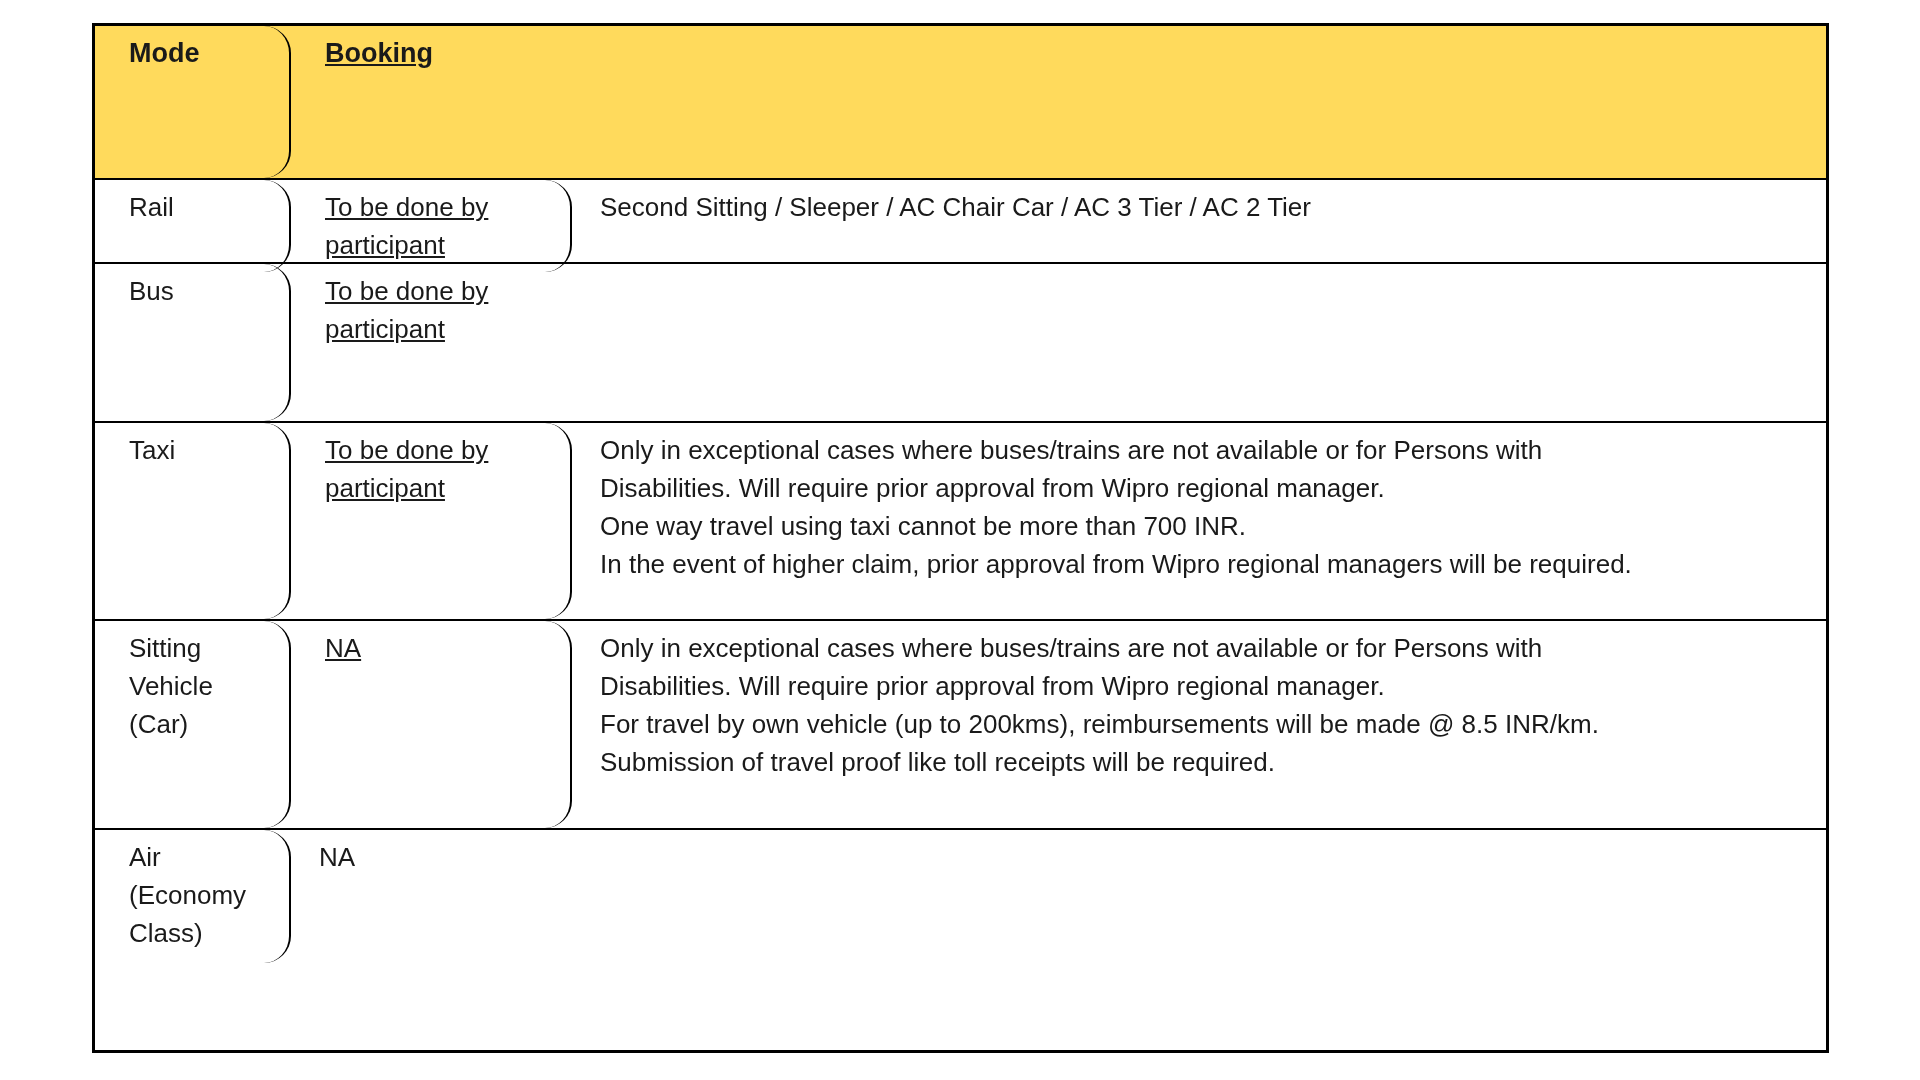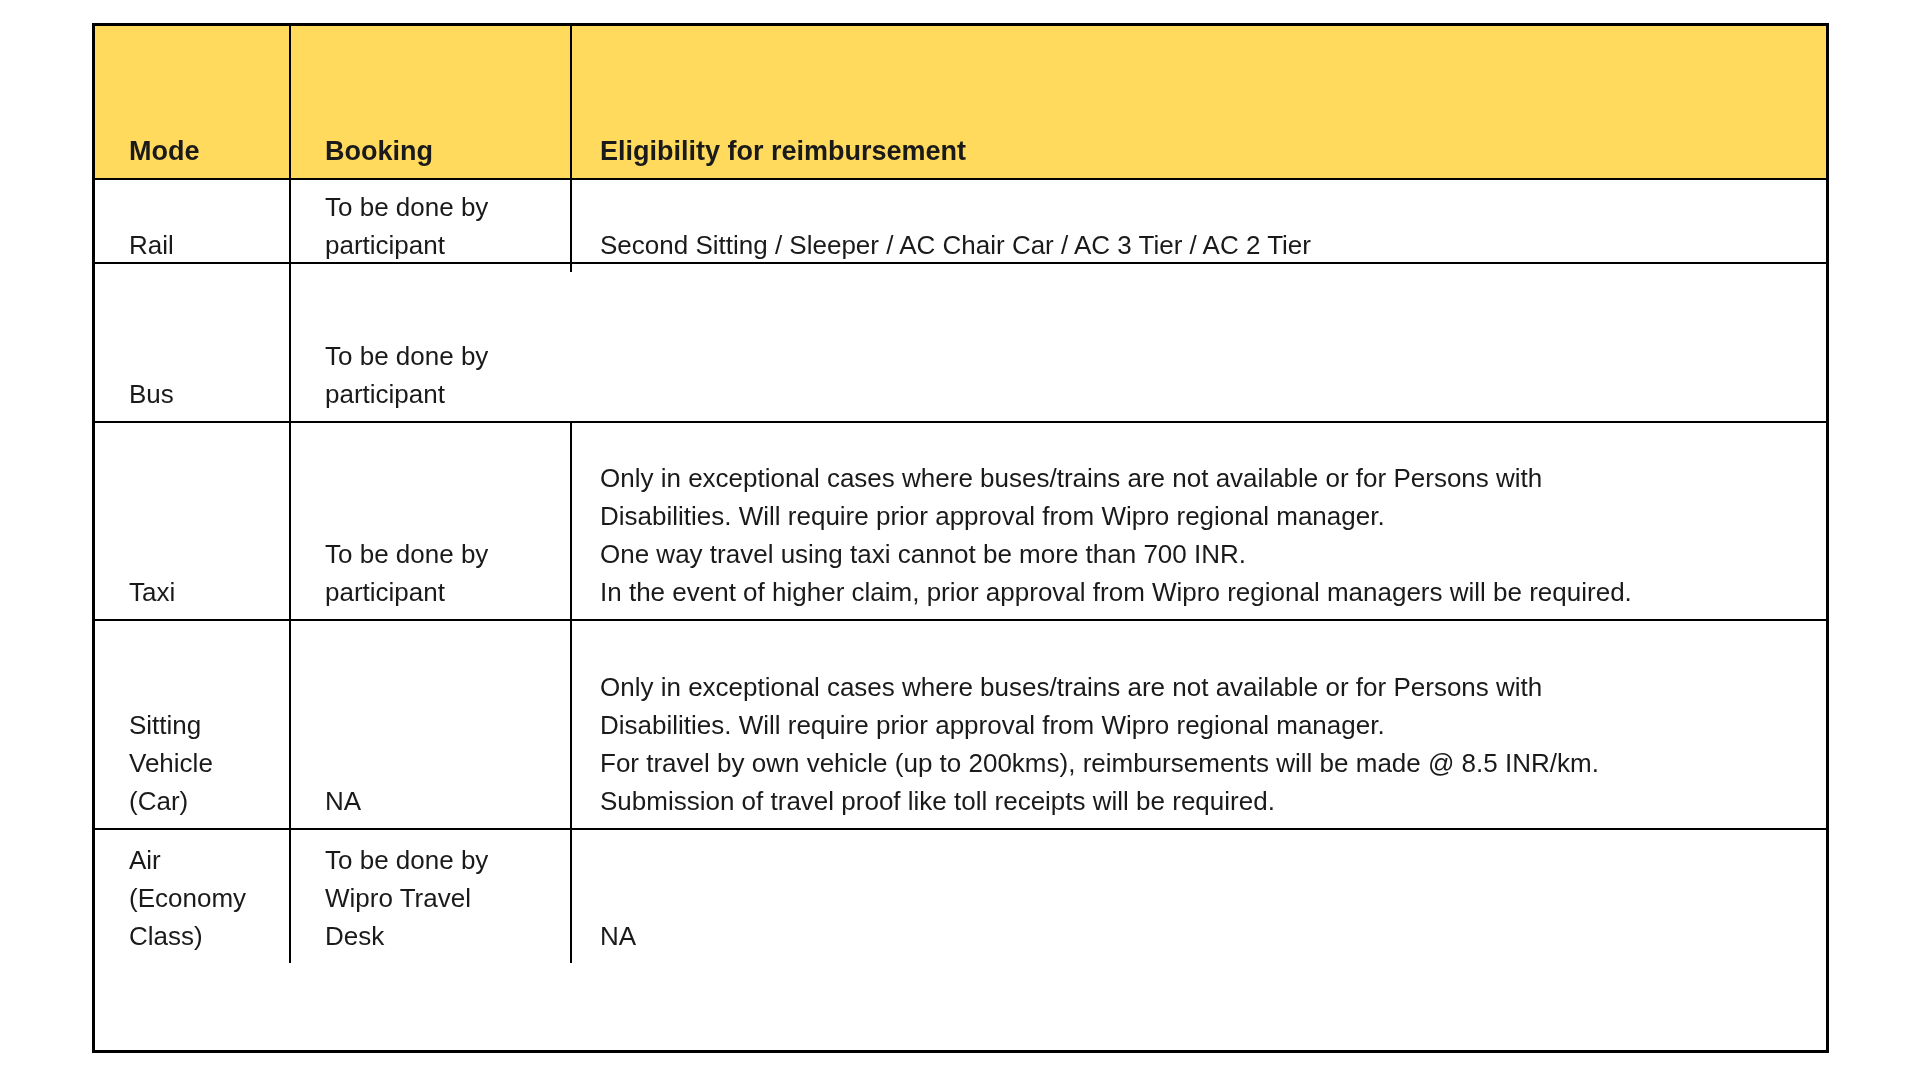--- a/index.html
+++ b/index.html
@@ -35,48 +35,46 @@
   .tr.header-row { height: 154px; background: var(--header-bg); }
   .tr.row-rail     { height: 84px; }
   .tr.row-bus      { height: 159px; }
   .tr.row-taxi     { height: 198px; }
   .tr.row-personal { height: 209px; }
   .tr.row-air      { height: 133px; }
   .td {
     border-right: 2px solid var(--border-color);
     display: flex;
     flex-direction: column;
-    justify-content: flex-end;
+    justify-content: flex-start;
     font-size: 26px;
     line-height: 38px;
+    border-radius: 27px;
   }
   .td:last-child { border-right: none; }
   .col-mode    { padding: 8px 30px 8px 34px; }
-  .col-booking { padding: 8px 57px 8px 34px; }
+  .col-booking { padding: 8px 57px 8px 34px; text-decoration: underline; }
   .col-elig    { padding: 8px 30px 8px 28px; }
   .header-row .td {
     font-weight: bold;
     font-size: 27px;
   }
   .line { min-height: 38px; }
 </style>
 </head>
 <body>
 
 <div class="policy-table">
 
   <div class="tr header-row">
     <div class="td col-mode">
       <div>Mode</div>
     </div>
     <div class="td col-booking">
       <div>Booking</div>
-    </div>
-    <div class="td col-elig">
-      <div>Eligibility for reimbursement</div>
     </div>
   </div>
 
   <div class="tr row-rail">
     <div class="td col-mode">
       <div>Rail</div>
     </div>
     <div class="td col-booking">
       <div>To be done by participant</div>
     </div>
@@ -121,21 +119,18 @@
       <div class="line">Disabilities. Will require prior approval from Wipro regional manager.</div>
       <div class="line">For travel by own vehicle (up to 200kms), reimbursements will be made @ 8.5 INR/km.</div>
       <div class="line">Submission of travel proof like toll receipts will be required.</div>
     </div>
   </div>
 
   <div class="tr row-air">
     <div class="td col-mode">
       <div>Air (Economy Class)</div>
     </div>
-    <div class="td col-booking">
-      <div>To be done by Wipro Travel Desk</div>
-    </div>
     <div class="td col-elig">
       <div class="line">NA</div>
     </div>
   </div>
 
 </div>
 
 </body></html>

